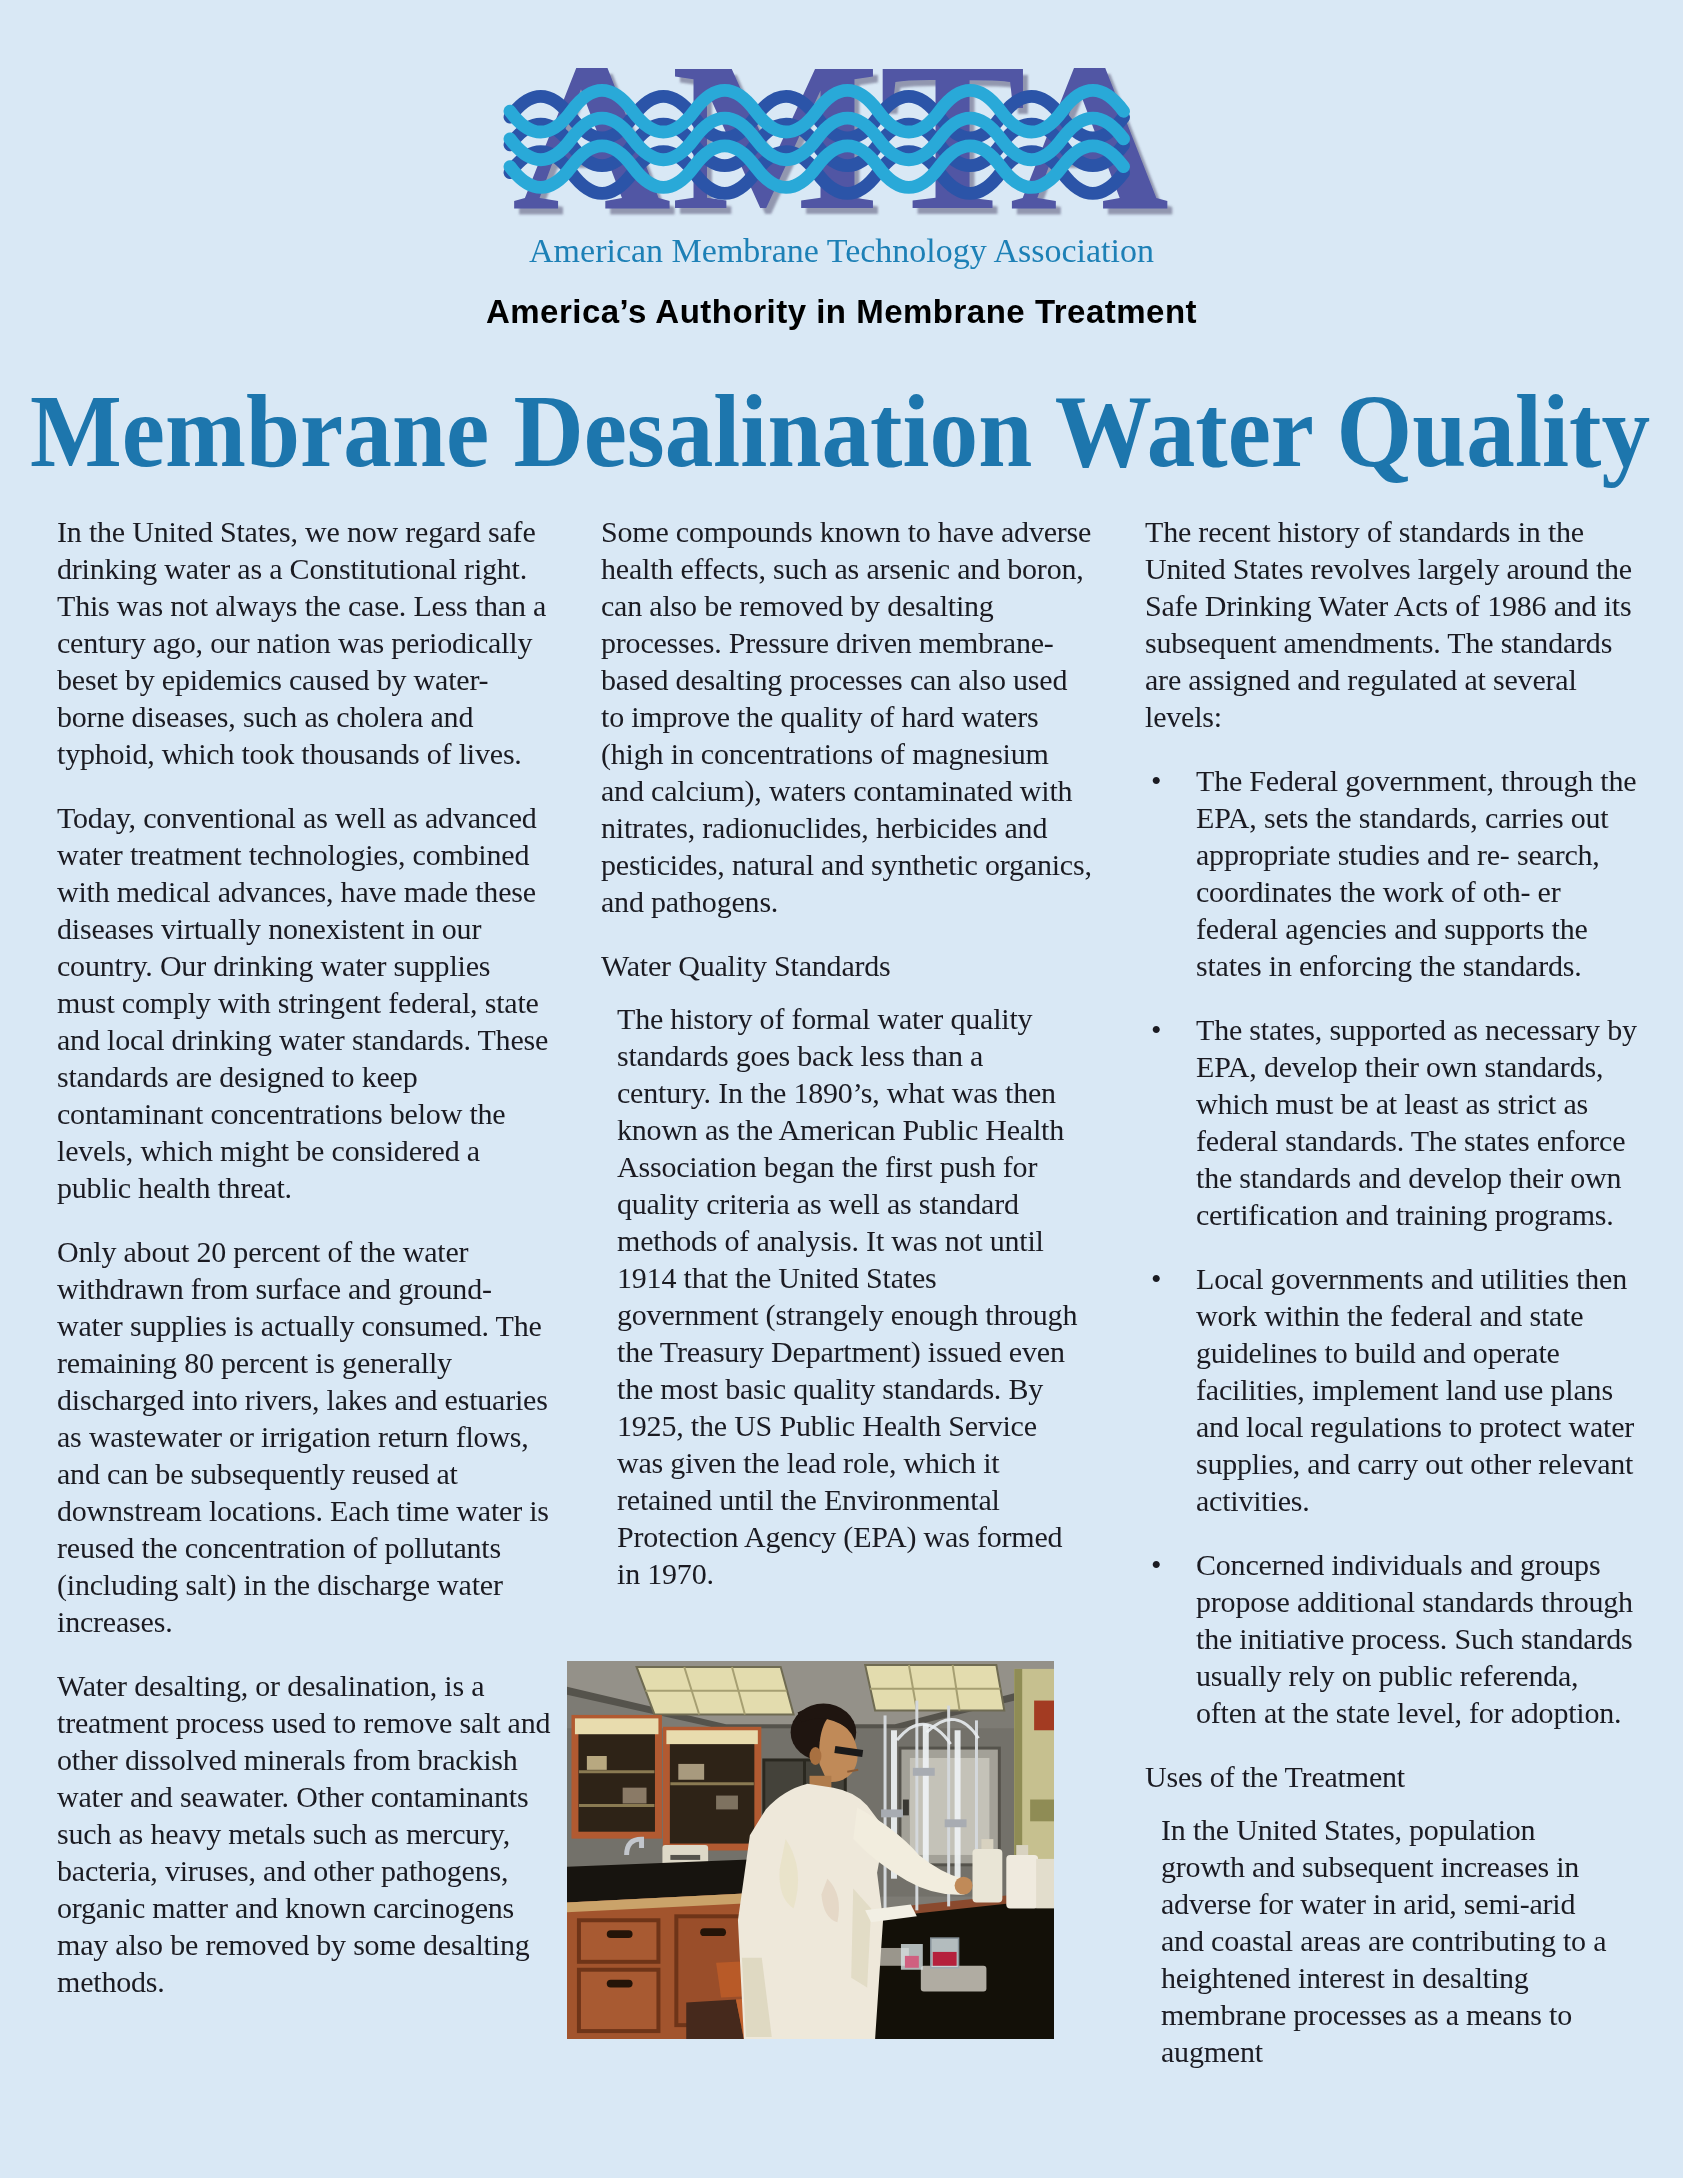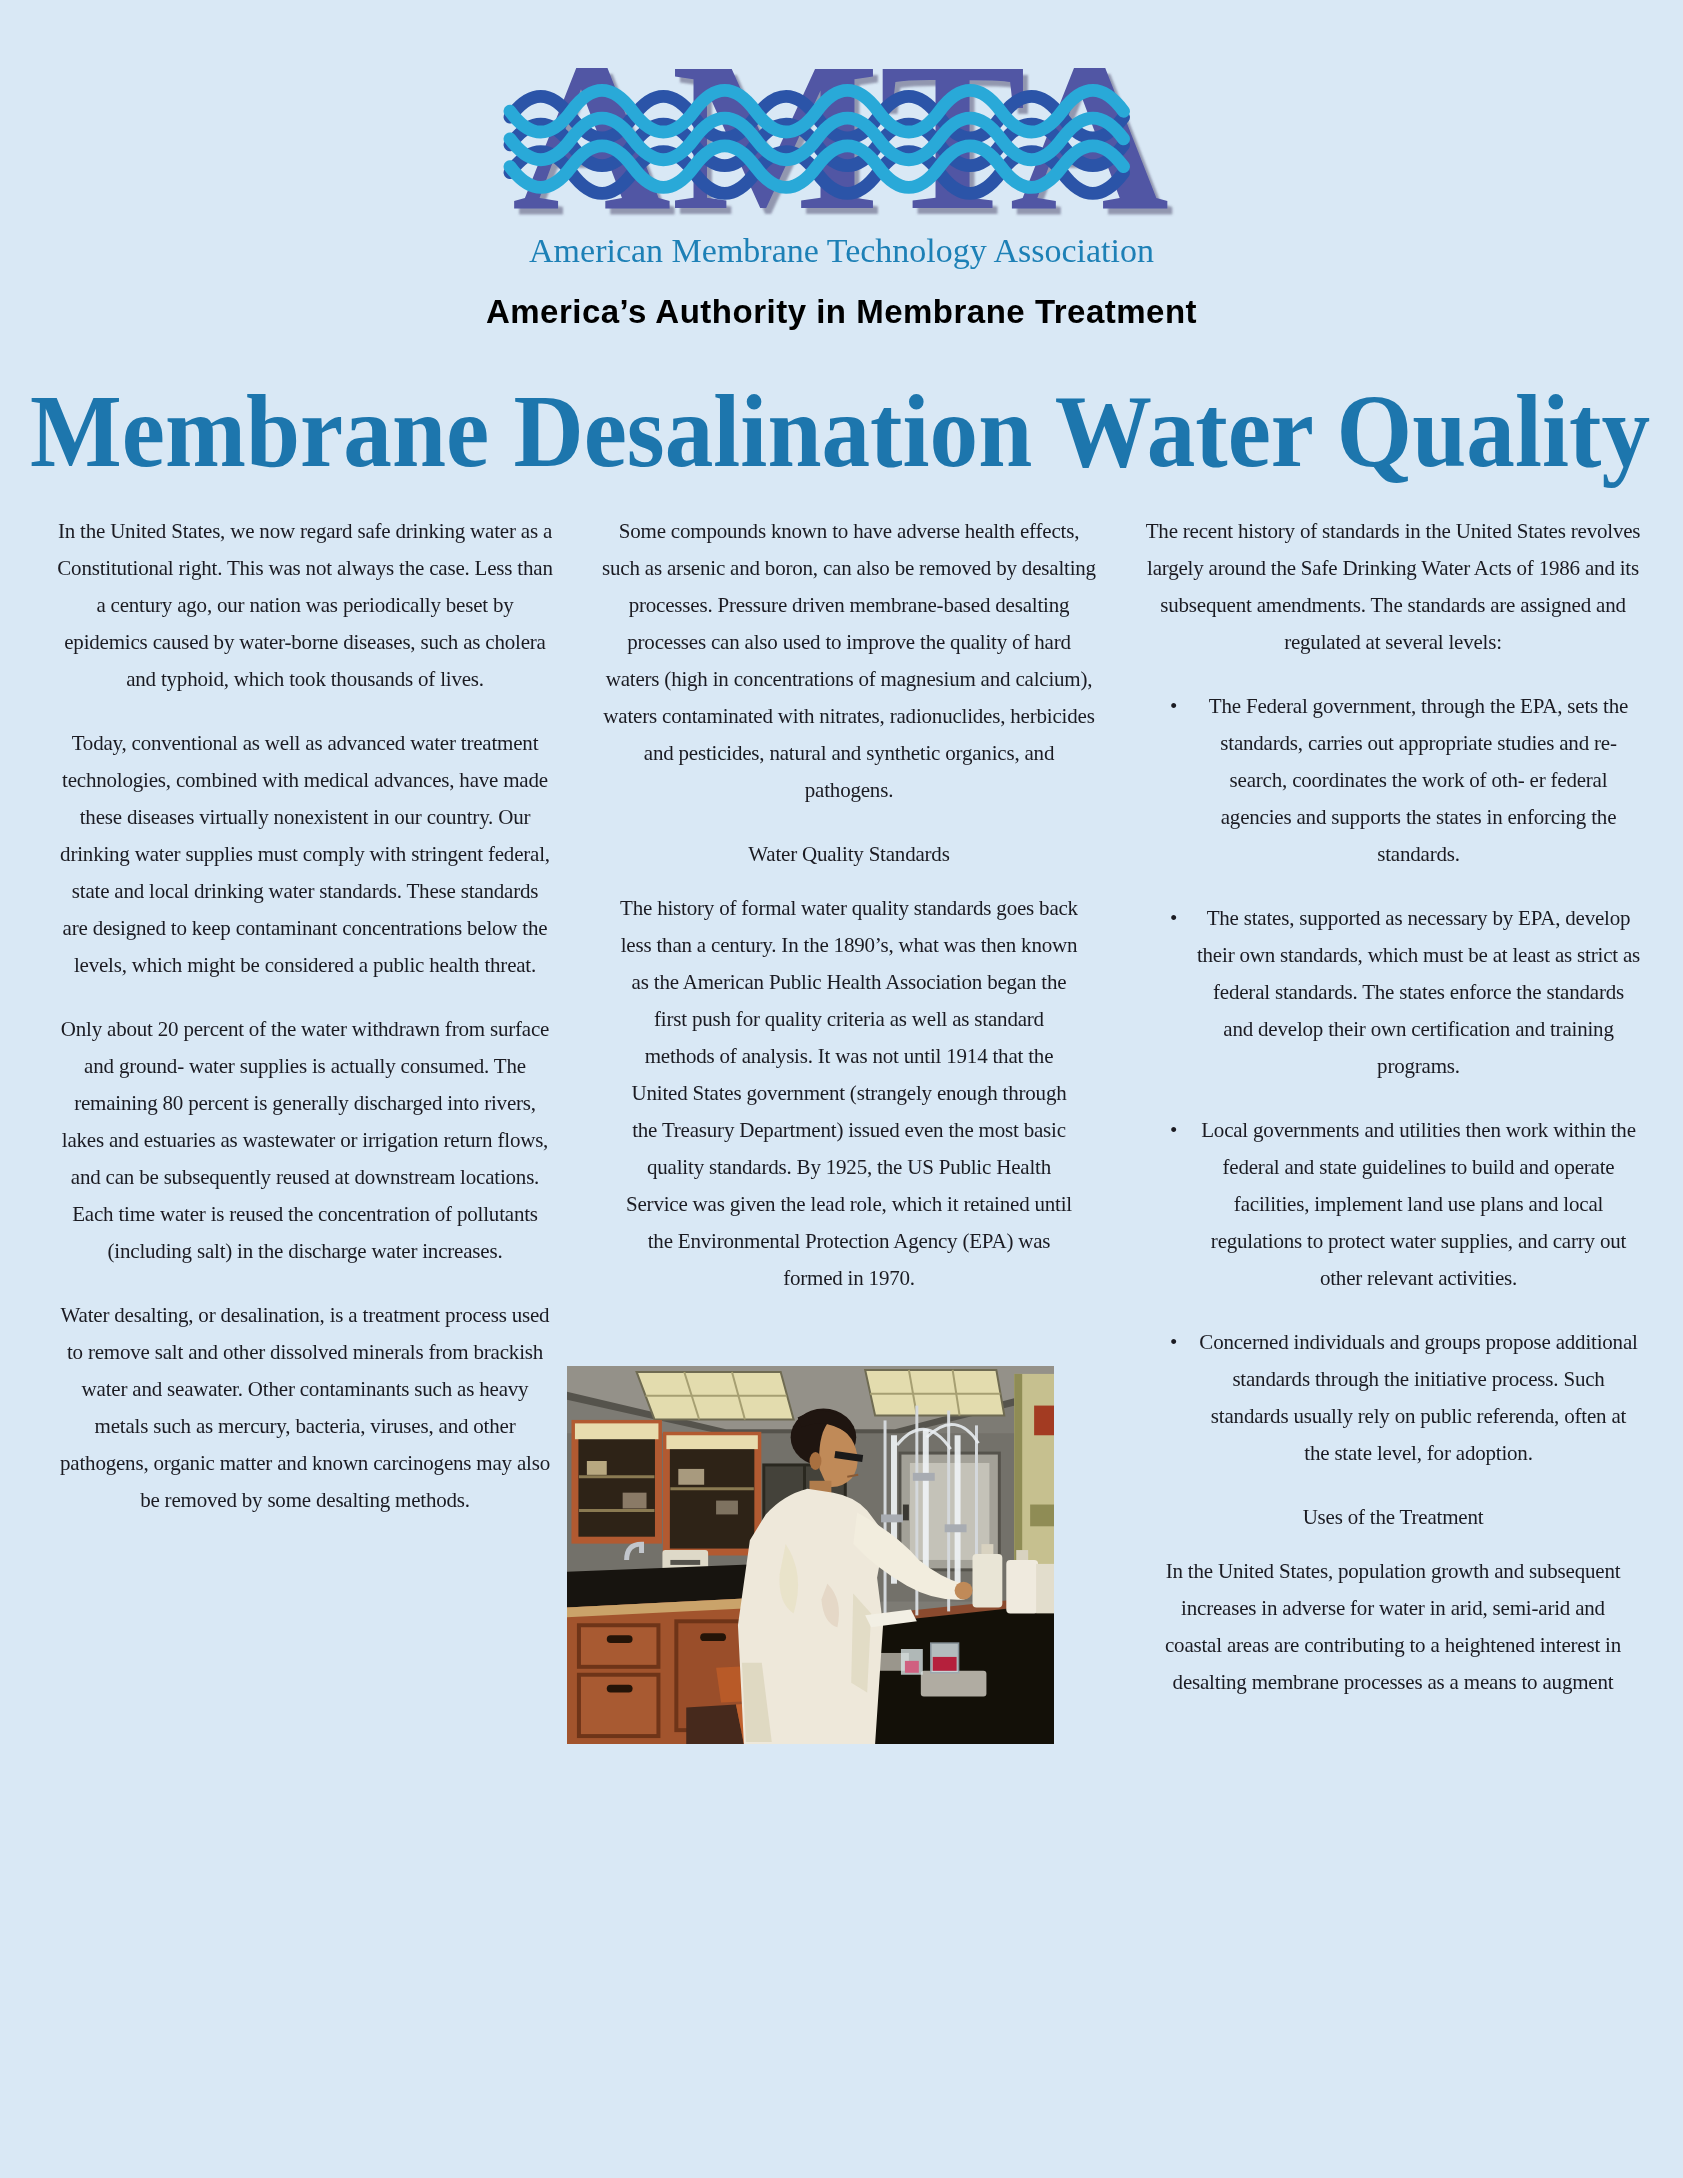--- a/index.html
+++ b/index.html
@@ -17,24 +17,24 @@
   .logo-block{position:absolute;top:36px;left:0;width:100%;text-align:center;}
   .logo-letters{font-family:"Liberation Serif","DejaVu Serif",serif;font-weight:bold;font-size:215px;fill:var(--logo_letter_color);}
   .waves path{fill:none;stroke-width:13px;stroke-linecap:round;}
   .wave-blue{stroke:var(--wave_blue);}
   .wave-cyan{stroke:var(--wave_cyan);}
   .org-name{margin-top:2px;font-size:34px;color:var(--org_color);}
   .tagline{margin-top:23px;font-family:"Liberation Sans","DejaVu Sans",sans-serif;font-weight:bold;font-size:33px;color:var(--tagline_color);letter-spacing:0.5px;}
   .title-block{position:absolute;top:379px;left:30px;}
   .title-text{font-family:"Liberation Serif","DejaVu Serif",serif;font-weight:bold;font-size:104px;fill:var(--title_color);}
   .columns{position:absolute;top:513px;left:57px;width:1584px;display:flex;gap:48px;}
-  .col{width:496px;font-size:21px;line-height:37px;letter-spacing:-0.2px;text-align:center;}
+  .col{width:496px;font-size:30px;line-height:37px;letter-spacing:-0.2px;text-align:left;}
   .col p{margin:0 0 27px 0;}
   .col p.no-gap{margin:16px;}
-  .subhead{margin:17px;}
+  .subhead{margin:0;}
   .bullet{display:flex;margin:0 0 27px 0;}
   .bullet .dot{flex:none;width:51px;padding-left:6px;box-sizing:border-box;}
   .bullet .btext{flex:1;}
   .lab-photo{margin:69px 0 0 -34px;width:487px;height:378px;display:block;}
   .lab-photo svg{display:block;width:487px;height:378px;}
 </style>
 </head>
 <body>
 
 <div class="page">

